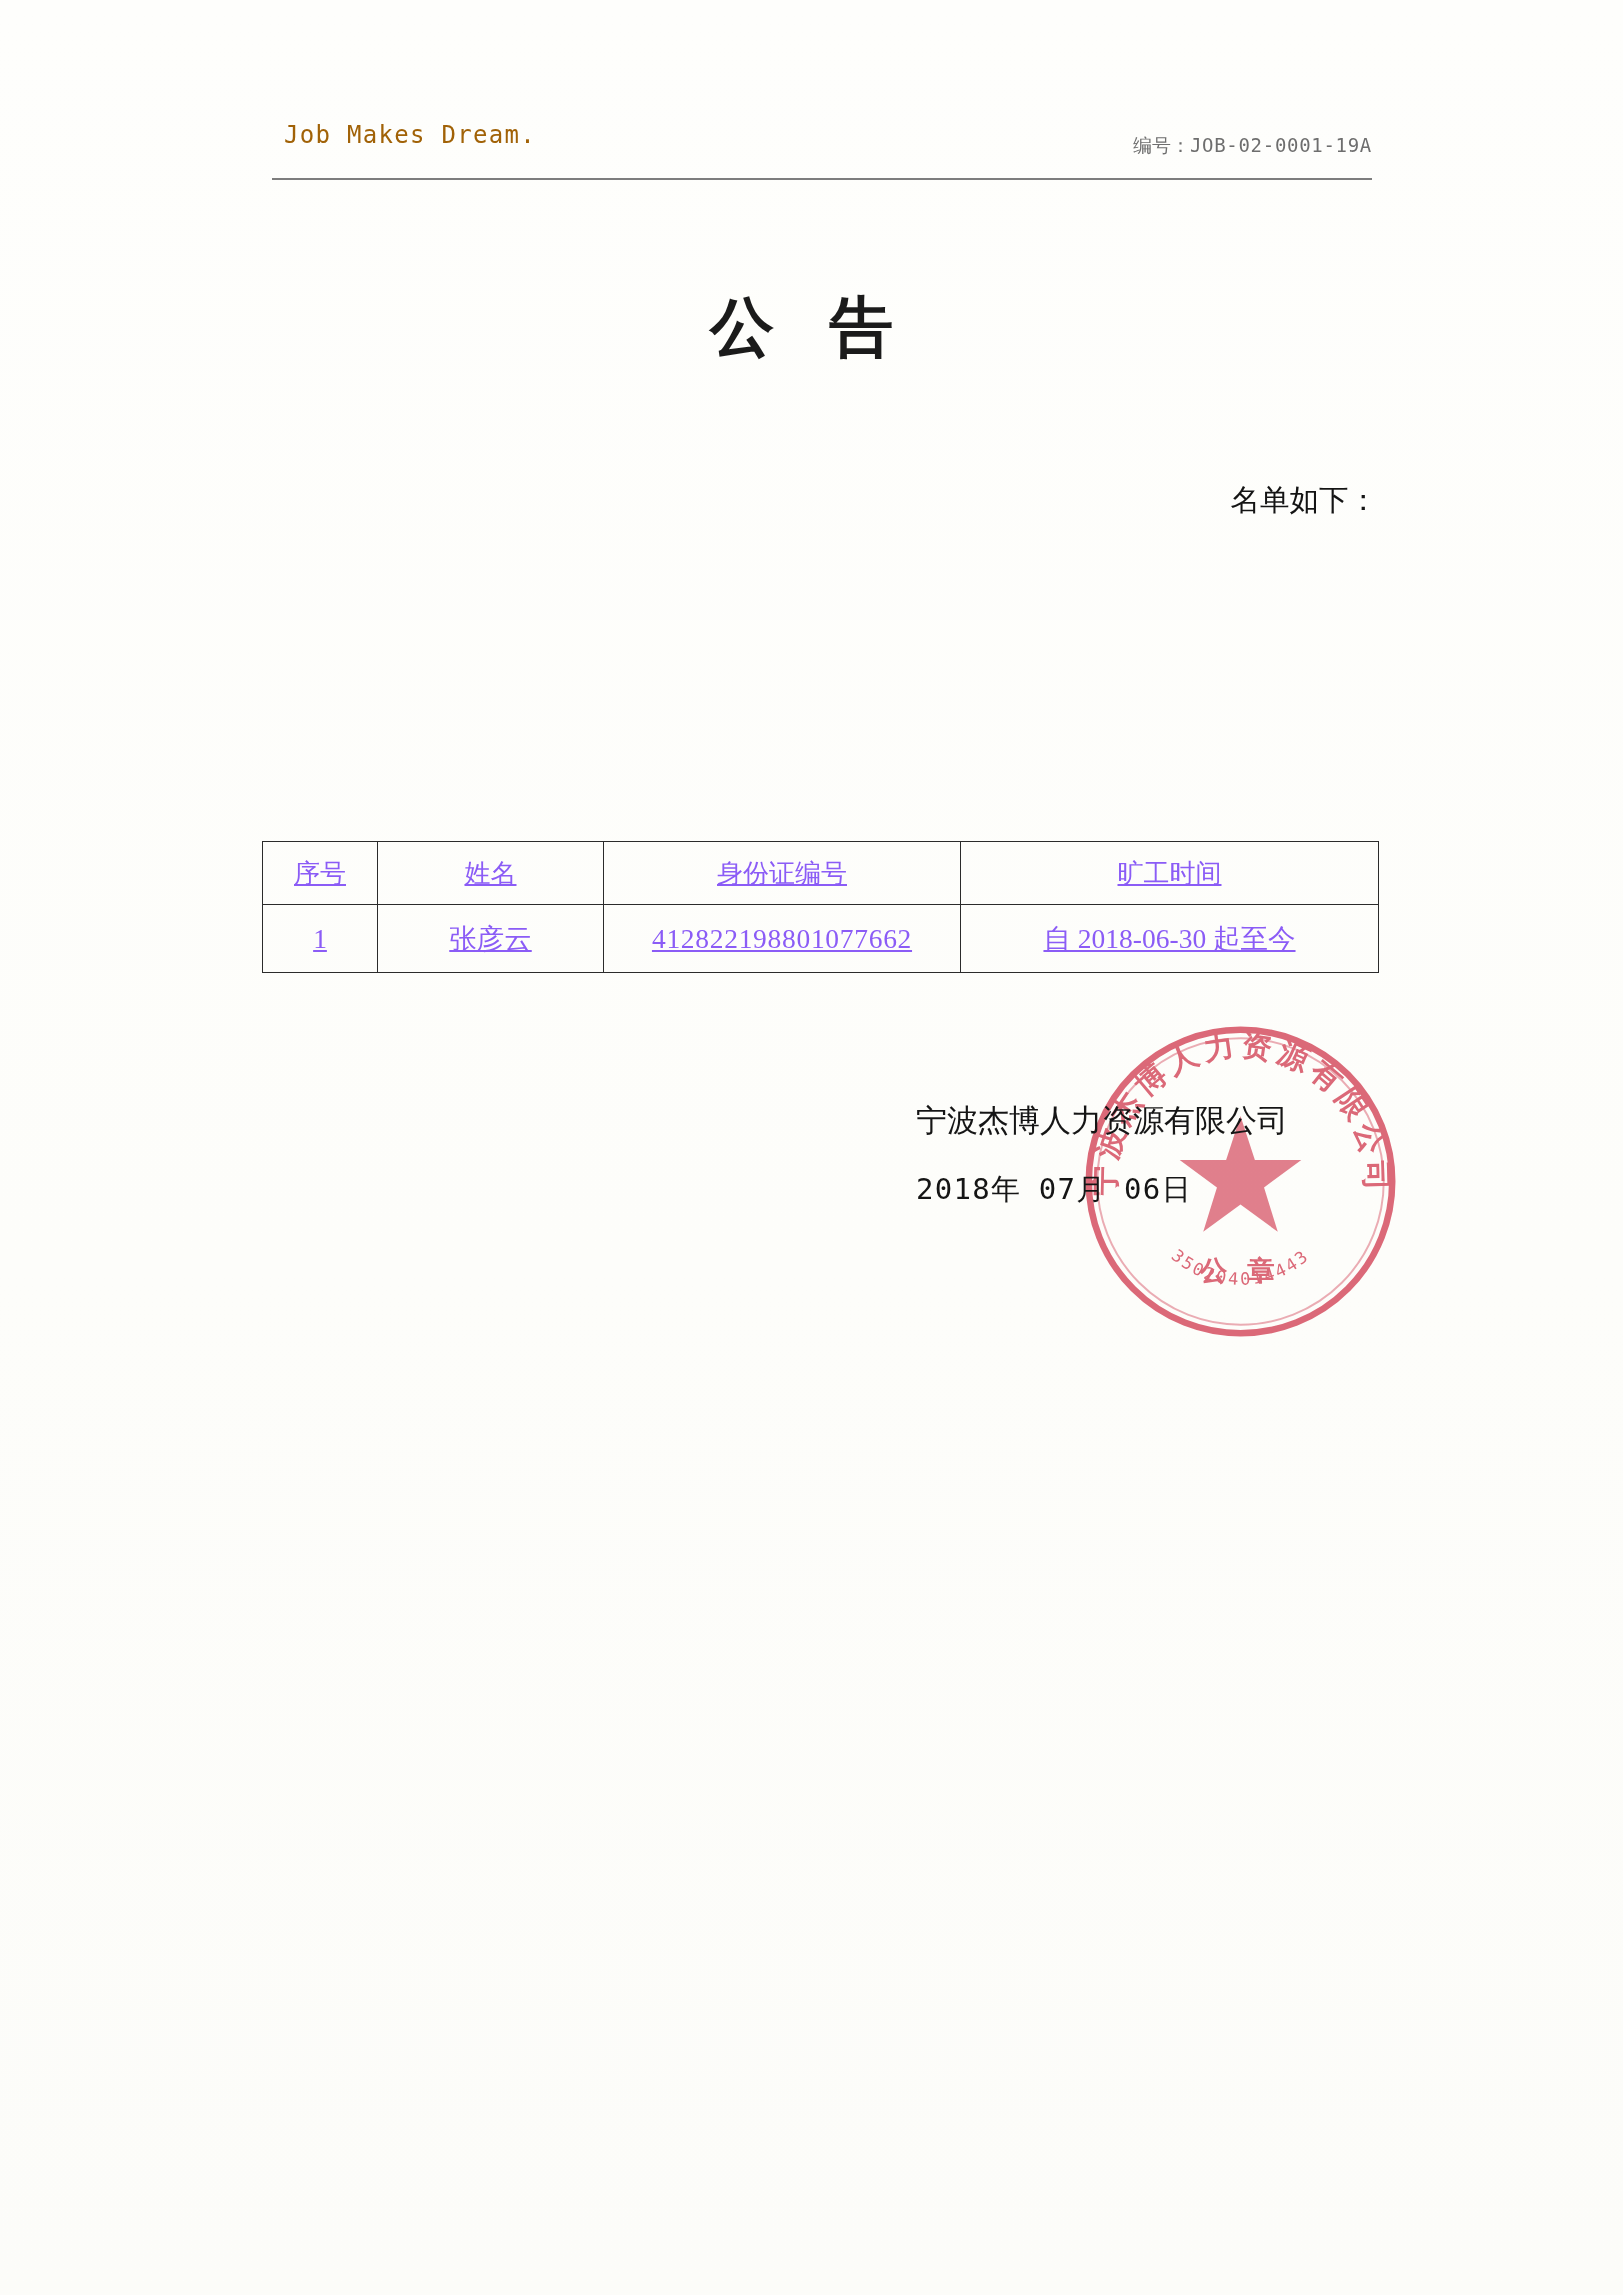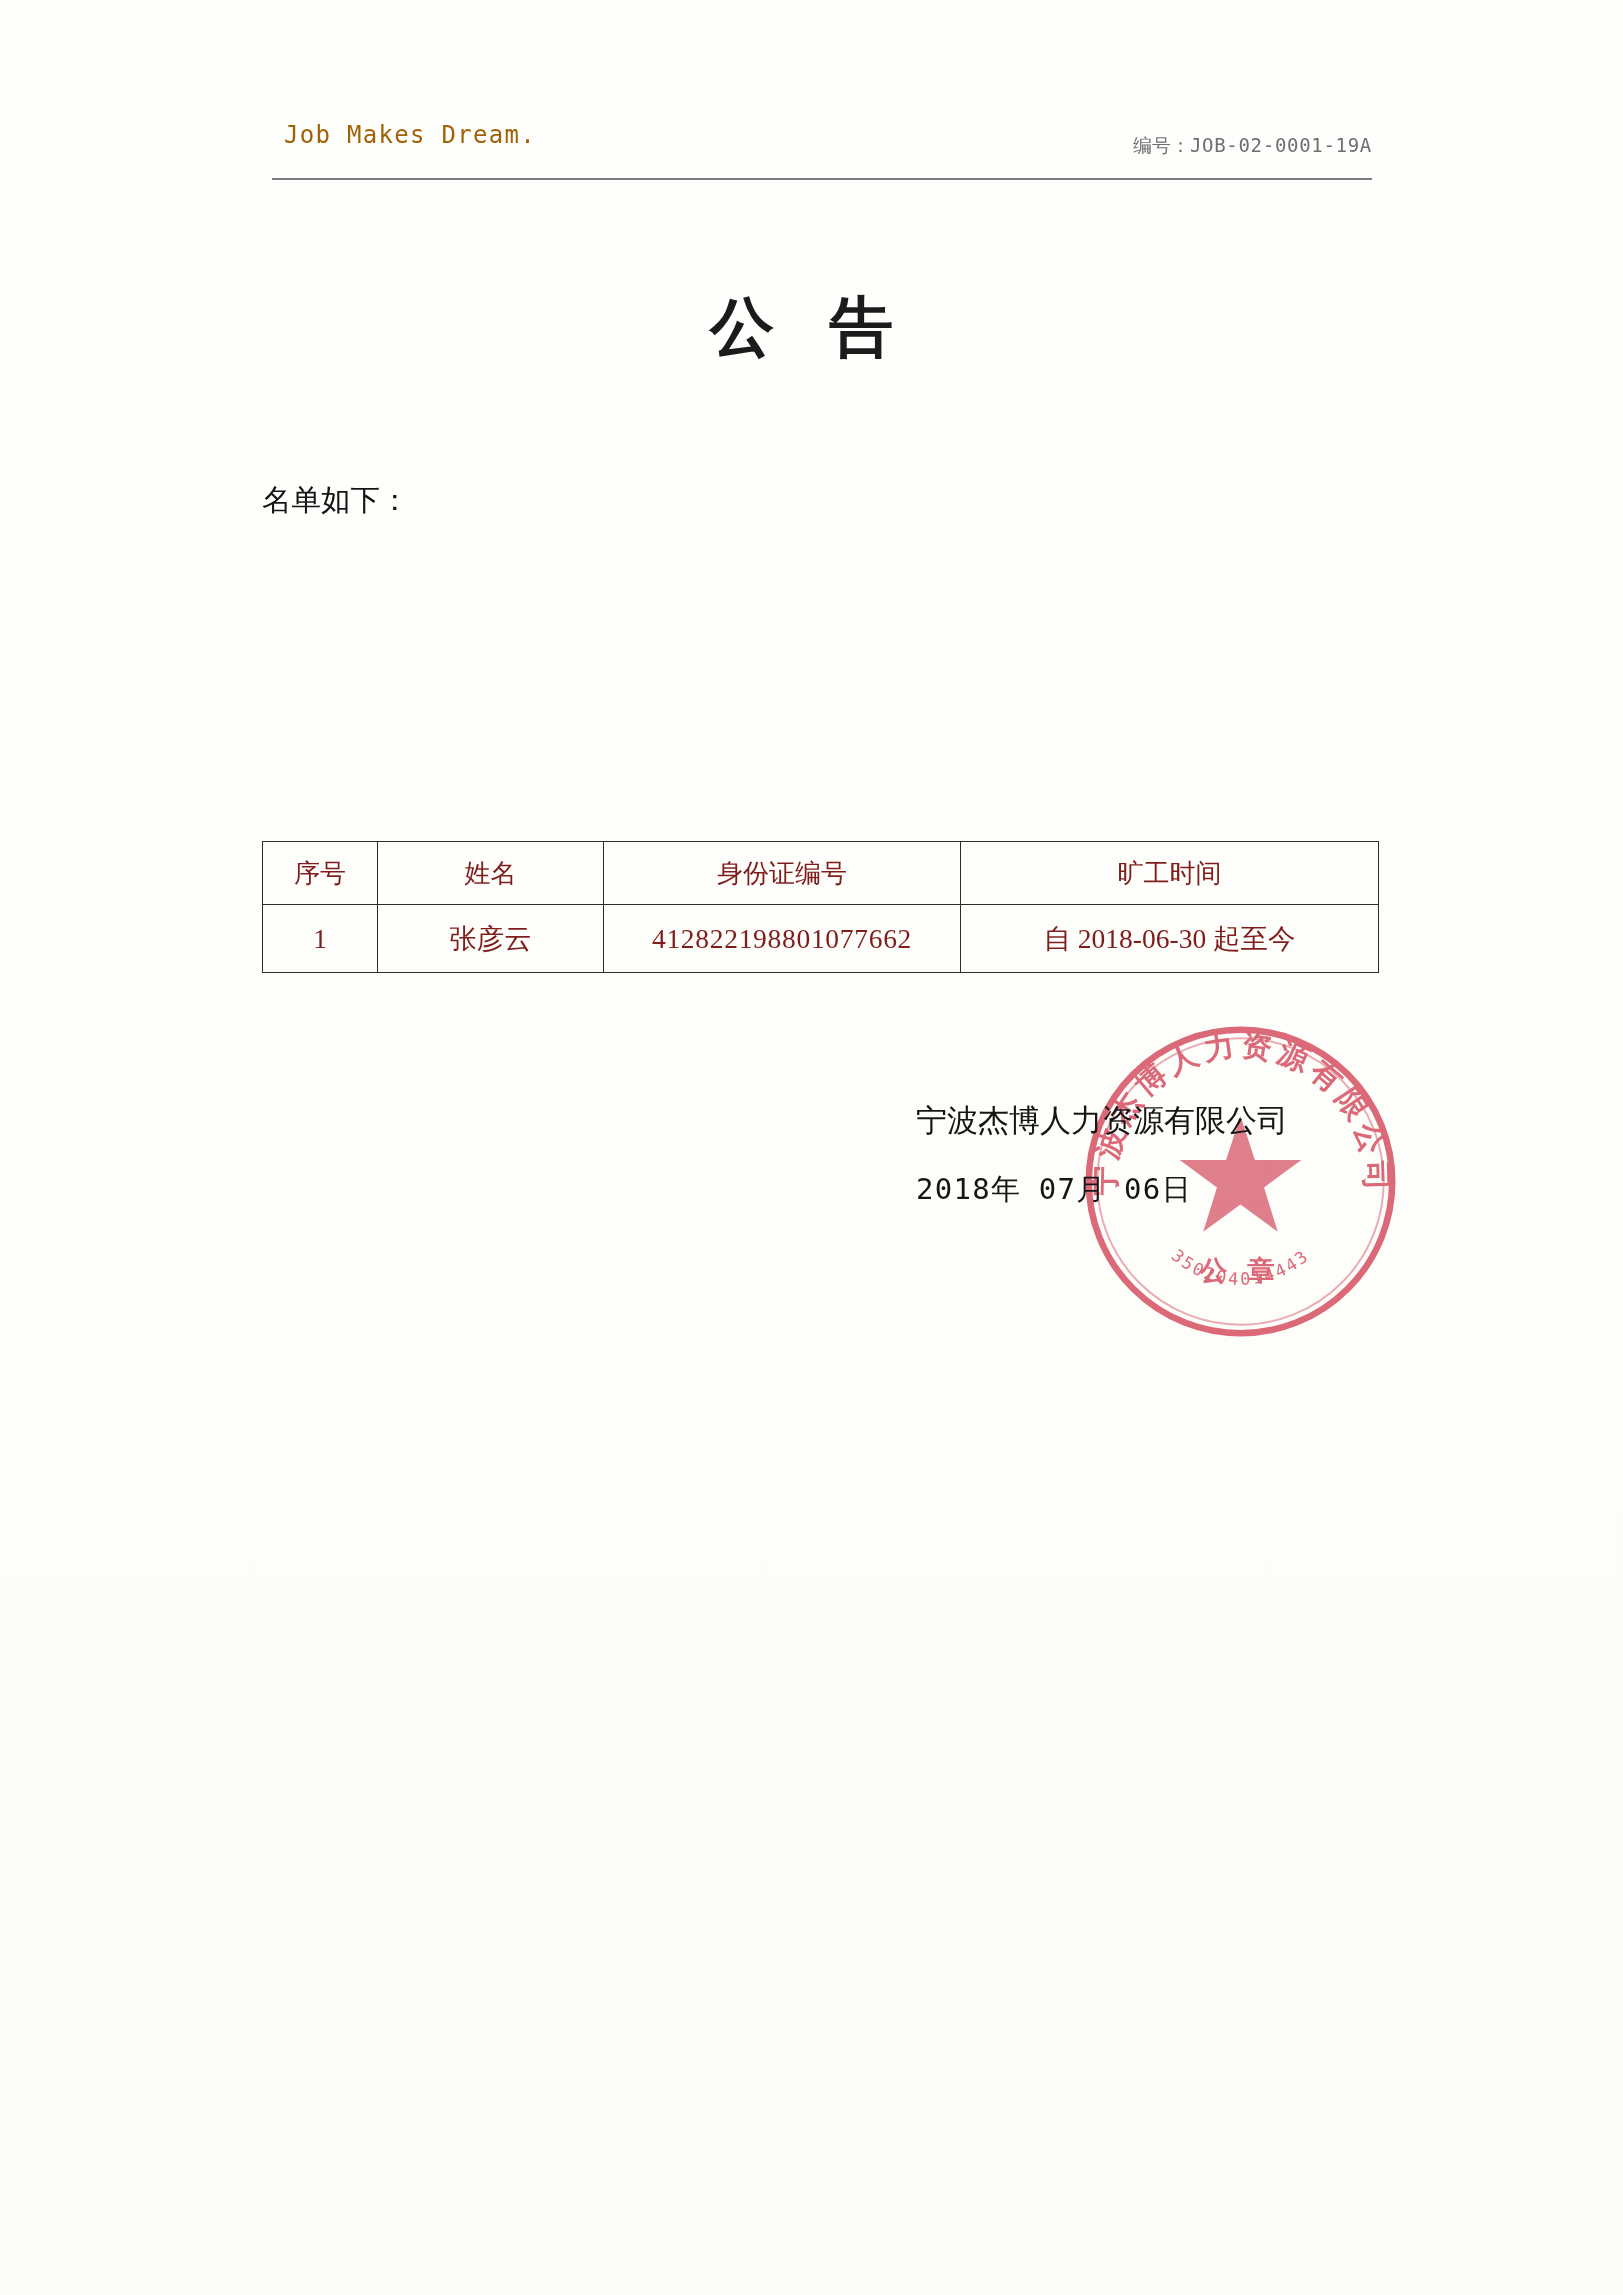--- a/index.html
+++ b/index.html
@@ -95,39 +95,41 @@
     text-align: justify;
     text-justify: inter-ideograph;
     text-indent: 65px;
     margin: 0;
   }
   .list-label {
     margin-top: 29px;
     font-family: "Liberation Serif", serif;
     font-size: 29.5px;
     color: #141414;
+    text-align: right;
   }
 
   
   .table-wrap {
     position: absolute;
     left: 262px;
     top: 841px;
     width: 1115px;
   }
   table.name-table {
     border-collapse: collapse;
     width: 100%;
     table-layout: fixed;
   }
   table.name-table td, table.name-table th {
     border: 1.3px solid #2b2b2b;
     text-align: center;
     font-family: "Liberation Serif", serif;
-    color: #7f1d1d;
+    color: #8b5cf6;
+    text-decoration: underline;
   }
   table.name-table thead td {
     height: 60px;
     font-size: 26px;
   }
   table.name-table tbody td {
     height: 65px;
     font-size: 27.5px;
   }
   .col-no { width: 115px; }

